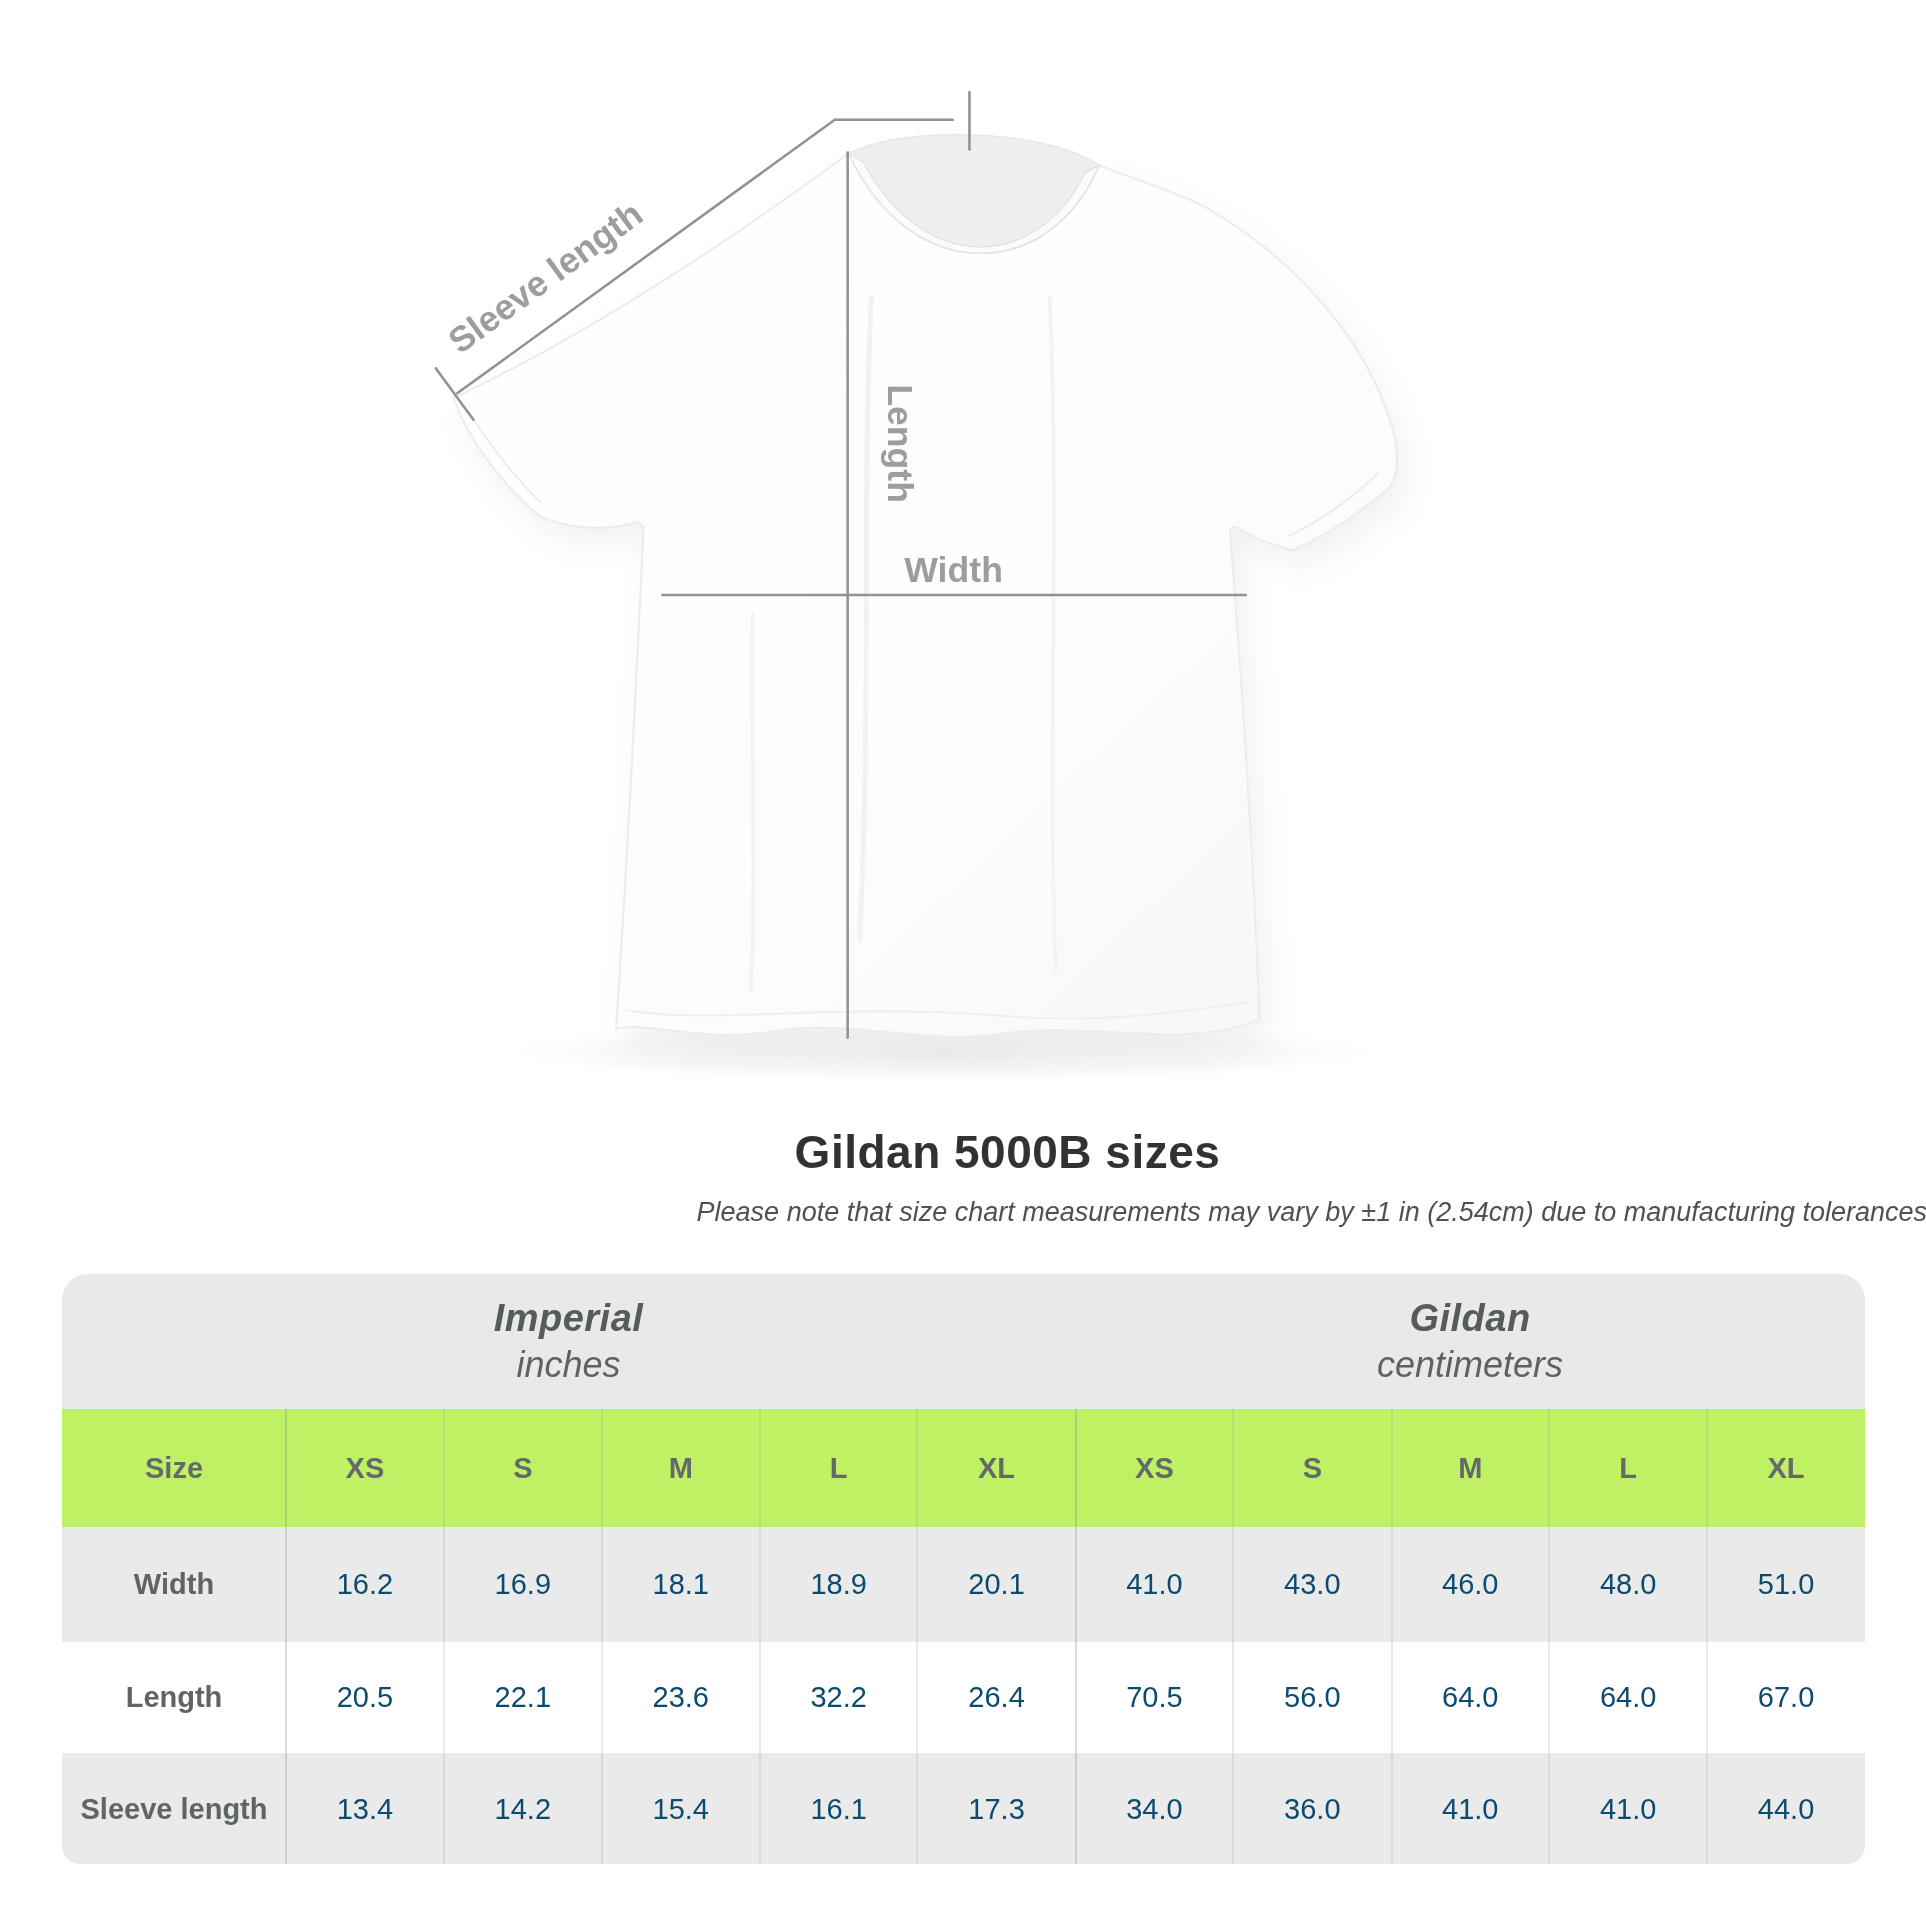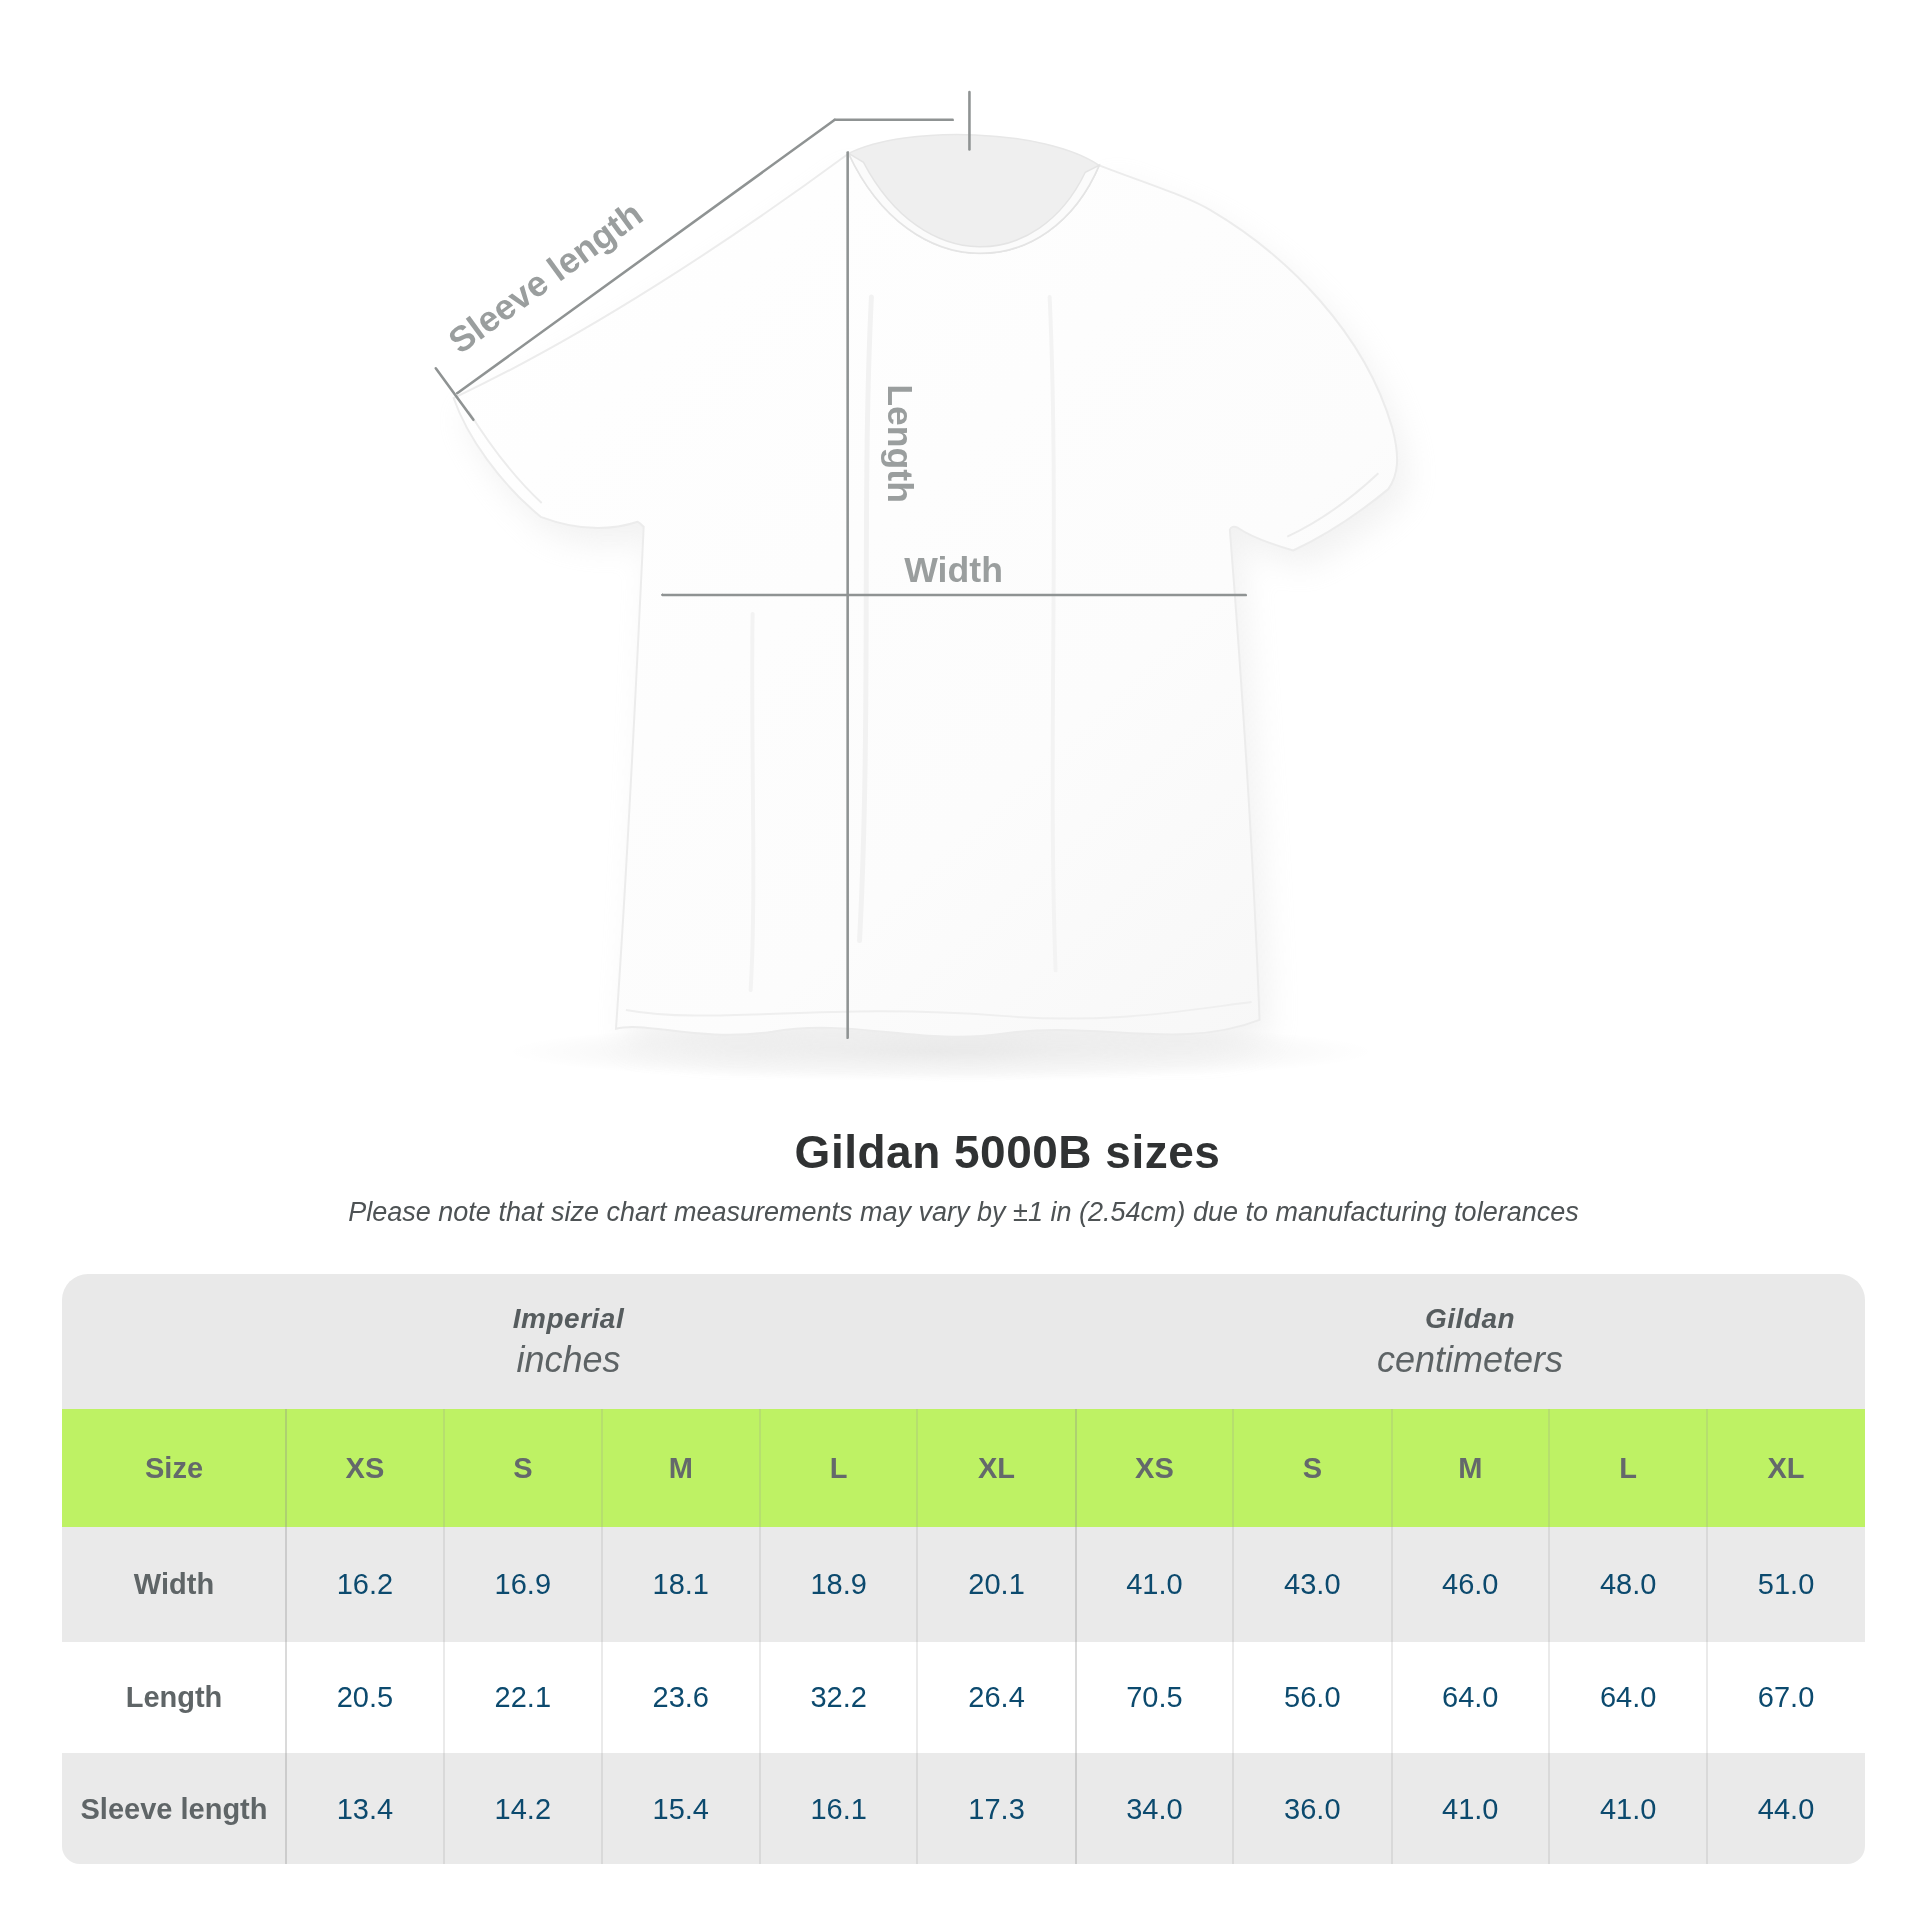--- a/index.html
+++ b/index.html
@@ -10,33 +10,33 @@
   }
   .figure-svg { position:absolute; left:0; top:0; }
 
   .page-title {
     position:absolute; left:0; top:1125px; width:1927px;
     text-align:center; font-size:46px; font-weight:bold; color:#303233;
     line-height:55px; letter-spacing:0.5px;margin-left:44px;
   }
   .page-subtitle {
     position:absolute; left:0; top:1192px; width:1927px;
-    text-align:center; font-size:27px; font-style:italic; color:#4d5254;
+    text-align:right; font-size:27px; font-style:italic; color:#4d5254;
     line-height:40px;
   }
 
   .size-table {
     position:absolute; left:62px; top:1274px; width:1803px; height:590px;
     border-radius:26px 26px 18px 18px; overflow:hidden; background:#ffffff;
   }
   .band { height:135px; background:#e9e9e9; display:flex; }
   .band-section { display:flex; flex-direction:column; align-items:center; justify-content:center; gap:4px; }
   .band-section.imperial { width:1013px; }
   .band-section.metric { flex:1; }
-  .band-name { font-size:28px; font-weight:bold; font-style:italic; color:#565c5e; letter-spacing:0.5px; }
+  .band-name { font-size:38px; font-weight:bold; font-style:italic; color:#565c5e; letter-spacing:0.5px; }
   .band-unit { font-size:36px; font-style:italic; color:#5d6365; }
 
   .trow { display:grid; grid-template-columns:224px repeat(10, 1fr); align-items:center; }
   .trow.head { height:118px; background:#bef264; }
   .trow.r0 { height:115px; background:#eaeaea; }
   .trow.r1 { height:111px; background:#ffffff; }
   .trow.r2 { height:112px; background:#eaeaea; }
   .cell { text-align:center; font-size:29px; color:#0c4a6e; }
   .cell.hdr { font-weight:bold; color:#64696b; }
   .cell.rowlabel { font-weight:bold; color:#5f6567; }

